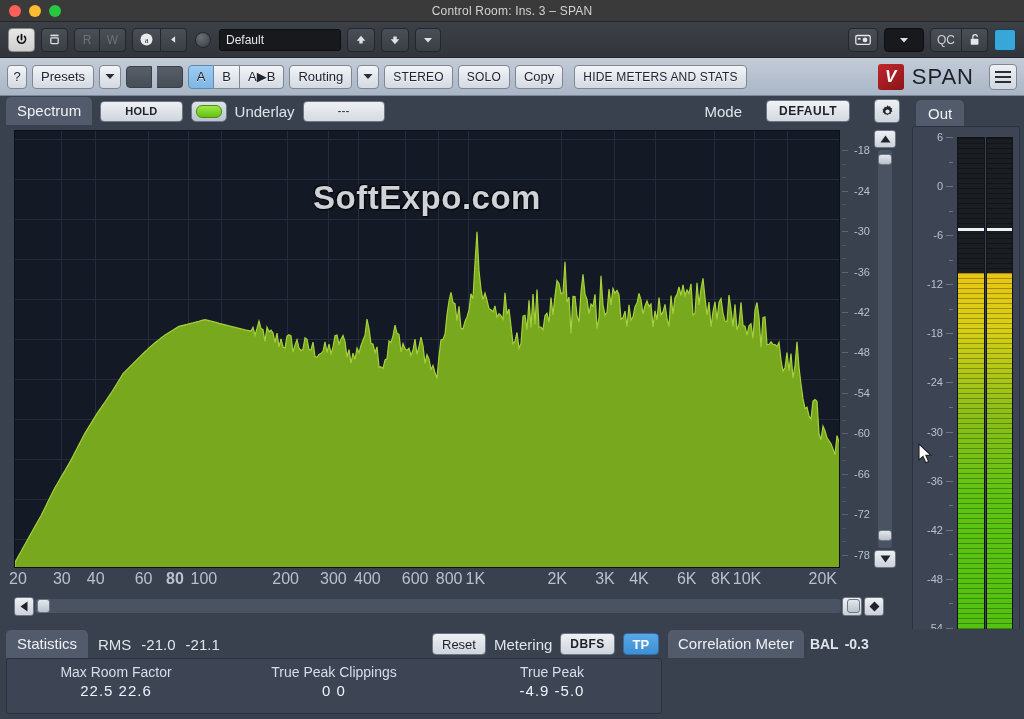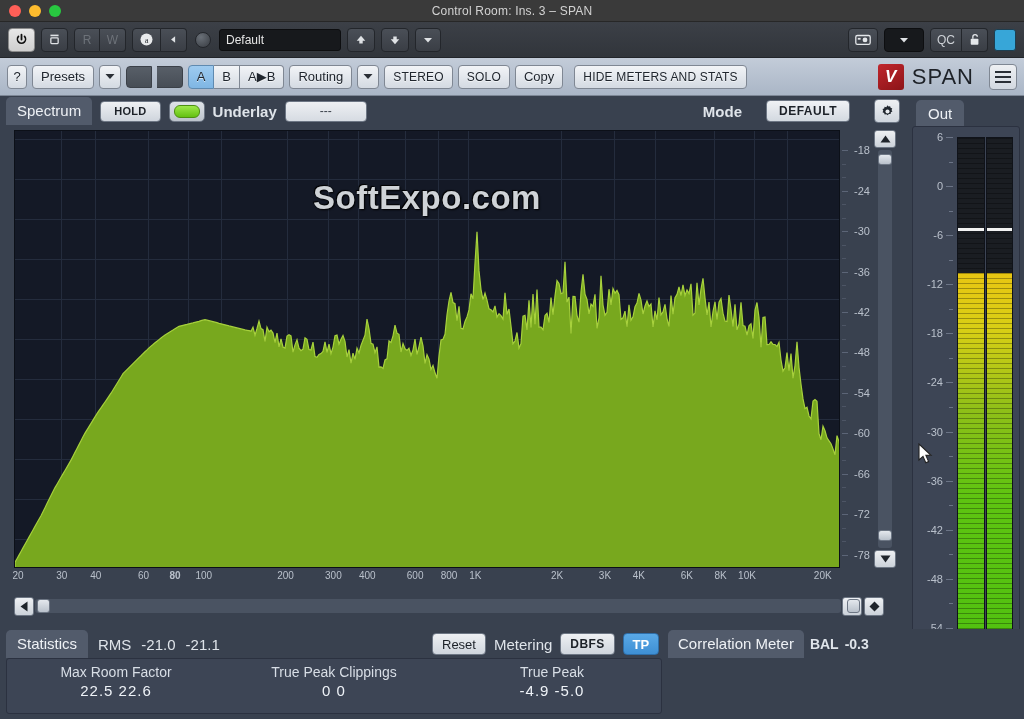--- a/index.html
+++ b/index.html
@@ -107,33 +107,33 @@
   
   .body { position: relative; height: 593px; background: #39414f; display: flex; }
   .left-col { width: 908px; position: relative; }
 
   .sec-head { height: 30px; display: flex; align-items: center; padding-left: 6px; gap: 8px; position: relative; }
   .tab-label {
     background: #525b6b; color: #eef1f5; font-size: 15px;
     padding: 5px 11px 6px; border-radius: 5px 5px 0 0;
   }
   .pillbtn {
-    height: 21px; padding: 0 13px; border-radius: 4px;
+    height: 21px; padding: 0 24px; border-radius: 4px;
     background: linear-gradient(#eef0f3,#cfd5dd); border: 1px solid #6d7684;
     color: #1c2128; font-size: 11px; font-weight: bold; letter-spacing: .3px;
     display: flex; align-items: center; justify-content: center;
   }
   .ledbox {
     width: 36px; height: 21px; border-radius: 5px;
     background: linear-gradient(#dfe3e8,#bcc3cc); border: 1px solid #6d7684;
     display: flex; align-items: center; justify-content: center;
   }
   .led { width: 26px; height: 13px; border-radius: 6px;
     background: linear-gradient(#9ee84a,#64c112); border: 1px solid #4d8f12; }
-  .hdr-txt { color: #dfe4ea; font-size: 15px; font-weight: bold; }
+  .hdr-txt { color: #dfe4ea; font-size: 15px; }
   .underlay-field {
     width: 82px; height: 21px; border-radius: 4px;
     background: linear-gradient(#eef0f3,#d6dbe2); border: 1px solid #6d7684;
     color: #3a4049; font-size: 12px; display: flex; align-items: center; justify-content: center;
   }
   .head-right { position: absolute; right: 8px; display: flex; align-items: center; gap: 24px; }
   .mode-field {
     width: 84px; height: 22px; border-radius: 4px;
     background: linear-gradient(#f0f2f5,#d3d9e0); border: 1px solid #6d7684;
     color: #1c2128; font-size: 12px; font-weight: bold; letter-spacing: .5px;
@@ -161,21 +161,21 @@
     letter-spacing: .5px; pointer-events: none;
   }
   .spec-svg { position: absolute; left: 0; top: 0; }
 
   .db-axis { position: absolute; left: 834px; top: 4px; width: 42px; height: 438px; }
   .db-tick { position: absolute; left: 0; width: 6px; height: 1px; background: #5c6577; }
   .db-tick.min { width: 4px; background:#4d5565; }
   .db-lbl { position: absolute; left: 12px; font-size: 11px; color: #b9c0cb; transform: translateY(-50%); }
 
   .freq-axis { position: absolute; left: 6px; top: 444px; width: 826px; height: 20px; }
-  .f-lbl { position: absolute; font-size: 10px; color: #b9c0cb; transform: translateX(-50%); }
+  .f-lbl { position: absolute; font-size: 16px; color: #b9c0cb; transform: translateX(-50%); }
 
   
   .vscroll { position: absolute; right: 4px; top: 4px; width: 22px; height: 438px; }
   .vsq {
     width: 22px; height: 18px; border-radius: 3px;
     background: linear-gradient(#eef0f3,#ccd2da); border: 1px solid #6d7684;
     display: flex; align-items: center; justify-content: center; font-size: 9px; color: #1f242b;
   }
   .vtrack { position: absolute; left: 4px; top: 20px; bottom: 20px; width: 14px; background: #4a5362; border-radius: 3px; }
   .vthumb { position: absolute; left: 4px; width: 14px; height: 11px; border-radius: 3px;

